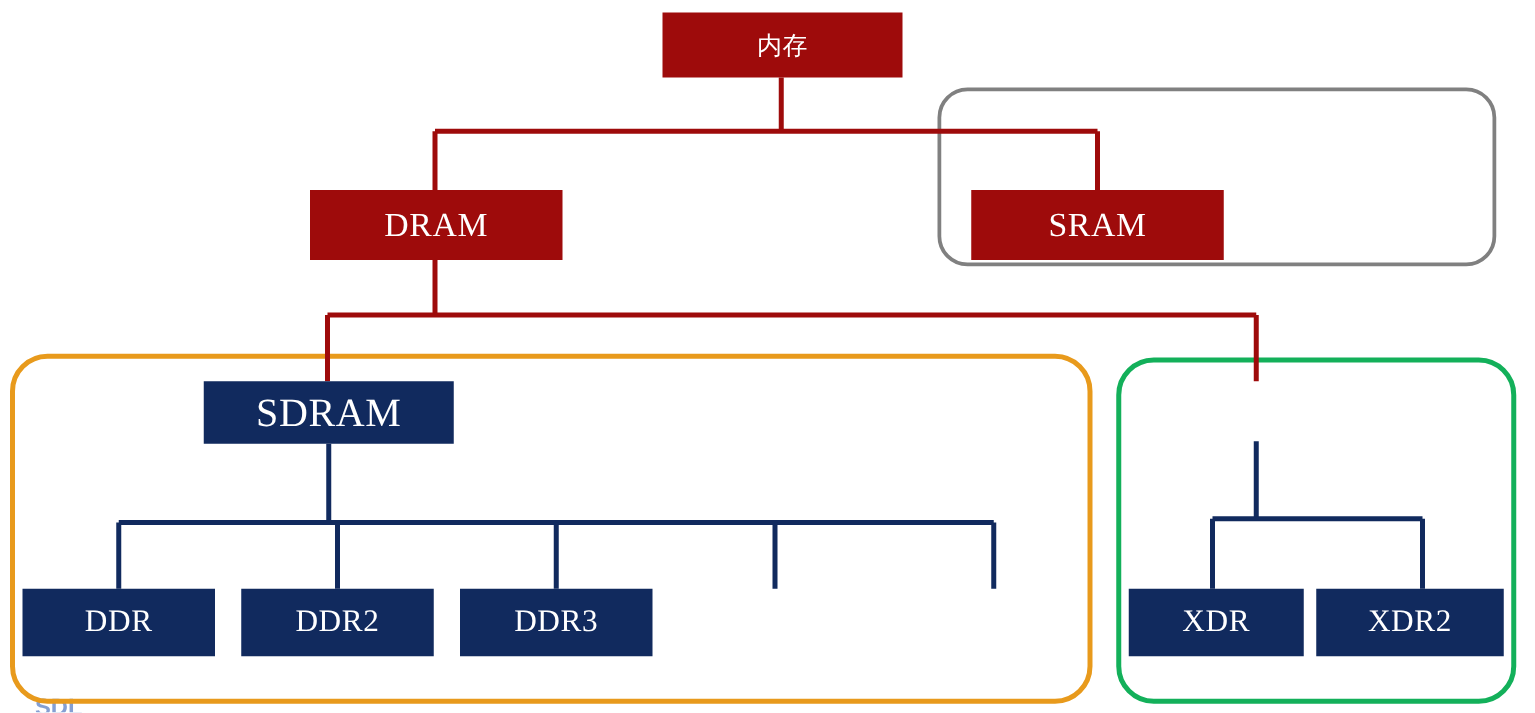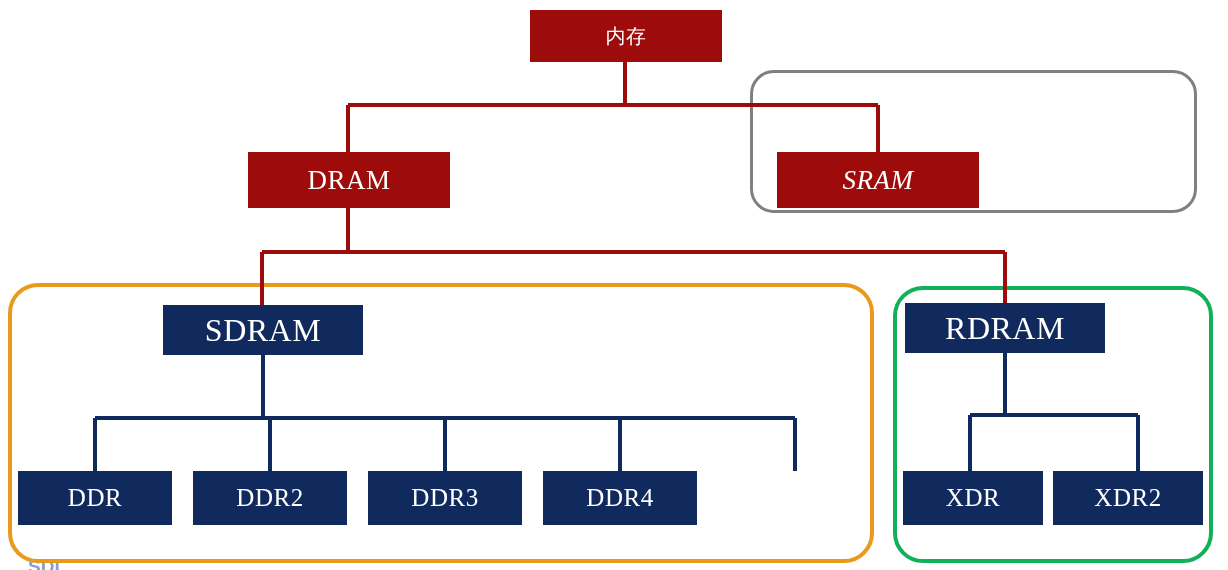--- a/index.html
+++ b/index.html
@@ -123,33 +123,31 @@
 
   <div class="container-box cont-orange" style="left:8px; top:283px; width:866px; height:280px;"></div>
 
   <div class="container-box cont-green" style="left:893px; top:286px; width:320px; height:277px;"></div>
 
 
   <div class="node node-red node-root" style="left:530px; top:10px; width:192px; height:52px;">内存</div>
 
   <div class="node node-red node-l2" style="left:248px; top:152px; width:202px; height:56px;">DRAM</div>
 
-  <div class="node node-red node-l2" style="left:777px; top:152px; width:202px; height:56px;font-style:italic;">SRAM</div>
+  <div class="node node-red node-l2" style="left:777px; top:152px; width:202px; height:56px;">SRAM</div>
 
   <div class="node node-navy node-l3" style="left:163px; top:305px; width:200px; height:50px;">SDRAM</div>
 
-  <div class="node node-navy node-l3" style="left:905px; top:303px; width:200px; height:50px;">RDRAM</div>
 
   <div class="node node-navy node-l4" style="left:18px; top:471px; width:154px; height:54px;">DDR</div>
 
   <div class="node node-navy node-l4" style="left:193px; top:471px; width:154px; height:54px;">DDR2</div>
 
   <div class="node node-navy node-l4" style="left:368px; top:471px; width:154px; height:54px;">DDR3</div>
 
-  <div class="node node-navy node-l4" style="left:543px; top:471px; width:154px; height:54px;">DDR4</div>
 
 
   <div class="node node-navy node-l4" style="left:903px; top:471px; width:140px; height:54px;">XDR</div>
 
   <div class="node node-navy node-l4" style="left:1053px; top:471px; width:150px; height:54px;">XDR2</div>
 
   <div class="watermark" style="left:28px; top:556px;">SDL</div>
 
 </div>
 

